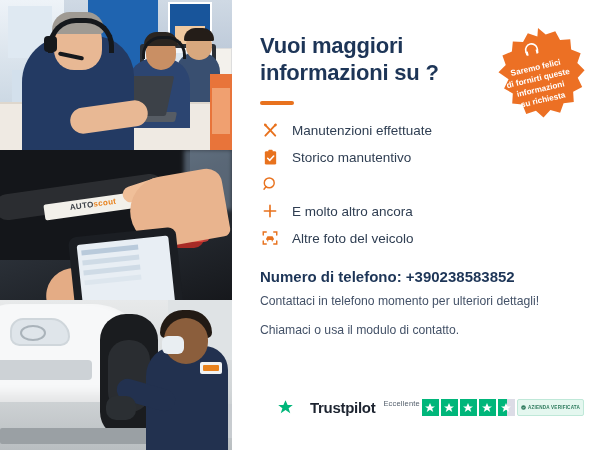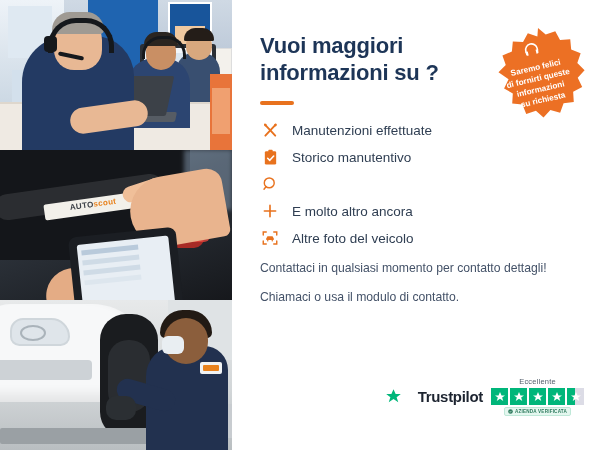--- a/index.html
+++ b/index.html
@@ -106,21 +106,21 @@
     position:absolute;left:0;top:0;width:104px;height:104px;
     display:flex;flex-direction:column;align-items:center;justify-content:center;
     transform:rotate(-13deg);color:#fff;font-size:8.2px;font-weight:700;line-height:1.34;text-align:center;
     padding-top:14px;box-sizing:border-box;
   }
 
   
   .tp{position:absolute;right:16px;bottom:34px;display:flex;align-items:center;gap:8px;}
   .tp-mark{display:flex;align-items:center;gap:16px;}
   .tp-name{font-size:15px;font-weight:700;color:#1d2430;letter-spacing:-.3px;}
-  .tp-right{display:flex;flex-direction:column;align-items:center;gap:2px;}
+  .tp-right{display:flex;flex-direction:row;gap:2px;}
   .tp-exc{font-size:7.5px;color:#55606d;letter-spacing:.2px;}
   .stars{display:flex;gap:2px;}
   .star{width:17px;height:17px;background:#00b67a;display:flex;align-items:center;justify-content:center;}
   .star.half{background:linear-gradient(90deg,#00b67a 50%,#dcdce6 50%);}
   .verif{display:flex;align-items:center;gap:2px;background:#e4f7ef;border:1px solid #bfe8d8;border-radius:2px;padding:1px 3px;}
   .verif span{font-size:4.6px;color:#2d7a5d;letter-spacing:.2px;font-weight:700;}
 </style>
 </head>
 <body>
 
@@ -245,21 +245,22 @@
               <path d="M3 8V4h4M17 4h4v4M21 16v4h-4M7 20H3v-4"></path>
               <path d="M7 14.5h10v-2l-1.6-3H8.6L7 12.5z" fill="#e8721e" stroke="none"></path>
               <circle cx="9" cy="15.6" r="1" fill="#e8721e" stroke="none"></circle>
               <circle cx="15" cy="15.6" r="1" fill="#e8721e" stroke="none"></circle>
             </svg>
         </span>
         <span class="f-txt">Altre foto del veicolo</span>
       </li>
     </ul>
 
-    <div class="sub">Contattaci in qualsiasi momento per contatto dettagli!</div>
+    <div class="phone">Numero di telefono: +390238583852</div>
+    <div class="sub">Contattaci in telefono momento per ulteriori dettagli!</div>
     <div class="sub" style="margin-top:11px">Chiamaci o usa il modulo di contatto.</div>
 
     <div class="badge">
       <svg width="104" height="104" viewBox="0 0 100 100">
         <path fill="#ec7024" d="M50 2l7.4 6.2L66.6 5l4.6 8.4 9.8-.6.9 9.8 9.1 3.7-3.2 9.3 7 6.9-6.6 7.3 4.3 8.9-8.7 4.6.6 9.8-9.8 1.1-3.3 9.3-9.4-2.8-6.6 7.3-7.3-6.6-9.3 3.2-3.7-9.1-9.8-.9.6-9.8-8.4-4.6 4.3-8.9L12 44.5l7-6.9-3.2-9.3 9.1-3.7.9-9.8 9.8.6L40.2 7l9.2 3.2z"></path>
       </svg>
       <div class="btxt">
         <svg width="20" height="20" viewBox="0 0 24 24" style="position:absolute;top:13px;left:50%;transform:translateX(-50%)" stroke="#fff" stroke-width="1.9" fill="none" stroke-linecap="round">
           <path d="M5 14v-2a7 7 0 0 1 14 0v2"></path>
             <path d="M5 13h2.2v5H6a1.6 1.6 0 0 1-1.6-1.6V13z" fill="#fff" stroke="none"></path>

